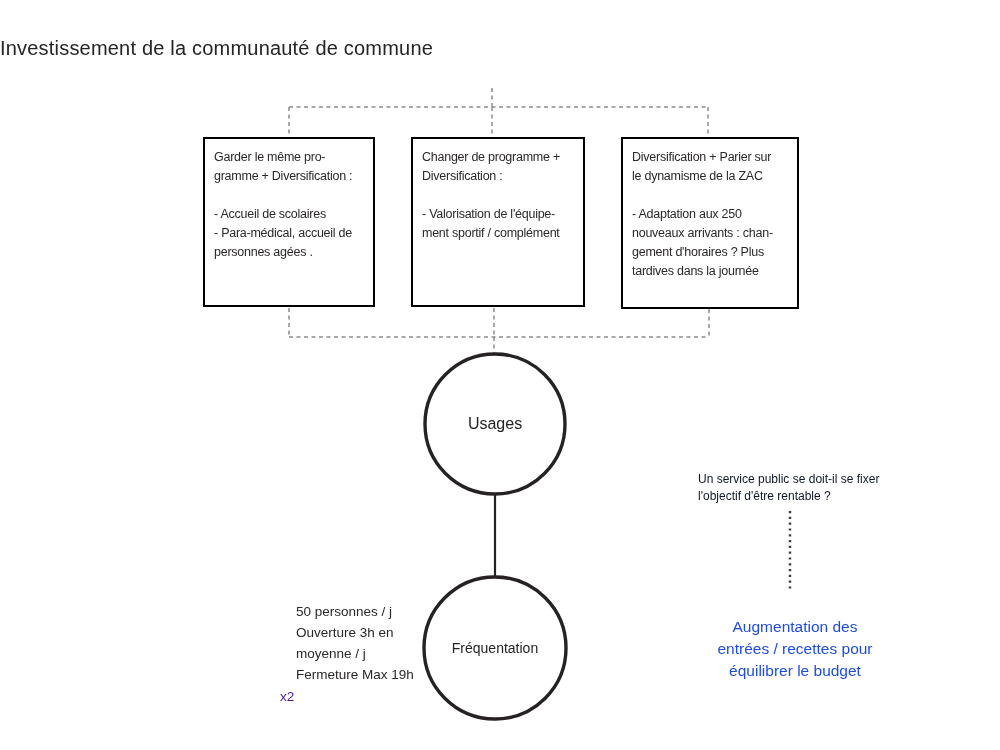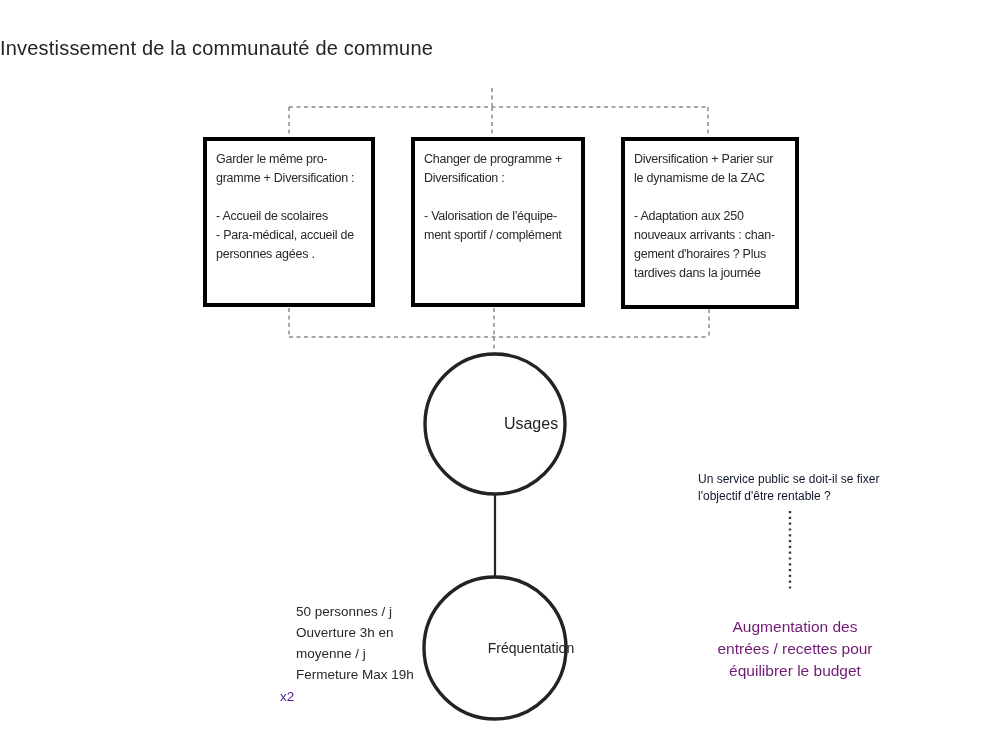--- a/index.html
+++ b/index.html
@@ -8,43 +8,43 @@
     font-family:"Liberation Sans", sans-serif; color:#2b2827; overflow:hidden;
   }
   .title {
     position:absolute; top:37px; left:0; width:992px; 
     font-size:20px; letter-spacing:0.2px; color:#262323;
   }
   .overlay { position:absolute; left:0; top:0; width:1000px; height:750px; }
 
   .box {
     position:absolute; box-sizing:border-box; background:#ffffff;
-    border:4px solid #000000;
+    border:2px solid #000000;
   }
   .box-text {
     font-size:12.5px; line-height:19px; letter-spacing:-0.25px;
     white-space:pre; padding:9px 2px 0 9px; color:#2b2827;
   }
   .box-1 { left:203px; top:137px; width:172px; height:170px; }
   .box-2 { left:411px; top:137px; width:174px; height:170px; }
   .box-3 { left:621px; top:137px; width:178px; height:172px; }
 
   .node-label {
-    position:absolute; text-align:center; color:#262222;padding-left:36px;
+    position:absolute; text-align:center; color:#262222;
   }
   .usages-label { left:425px; top:415px; width:140px; font-size:16px; line-height:18px; }
   .freq-label  { left:415px; top:639px; width:160px; font-size:14px; line-height:18px; }
 
   .question {
     position:absolute; left:698px; top:471px; font-size:12px; line-height:16.5px;
     white-space:pre-line; color:#0f172a;
   }
   .budget {
     position:absolute; left:683px; top:616px; width:224px; text-align:center;
-    font-size:15.5px; line-height:22px; white-space:pre-line; color:#701a75;
+    font-size:15.5px; line-height:22px; white-space:pre-line; color:#1d4ed8;
   }
   .stats {
     position:absolute; left:296px; top:601px; font-size:13.5px; line-height:21px;
     white-space:pre-line; color:#2b2827;
   }
   .multiplier {
     position:absolute; left:280px; top:689px; font-size:13.5px; color:#4c1d95;
   }
 </style>
 </head>

